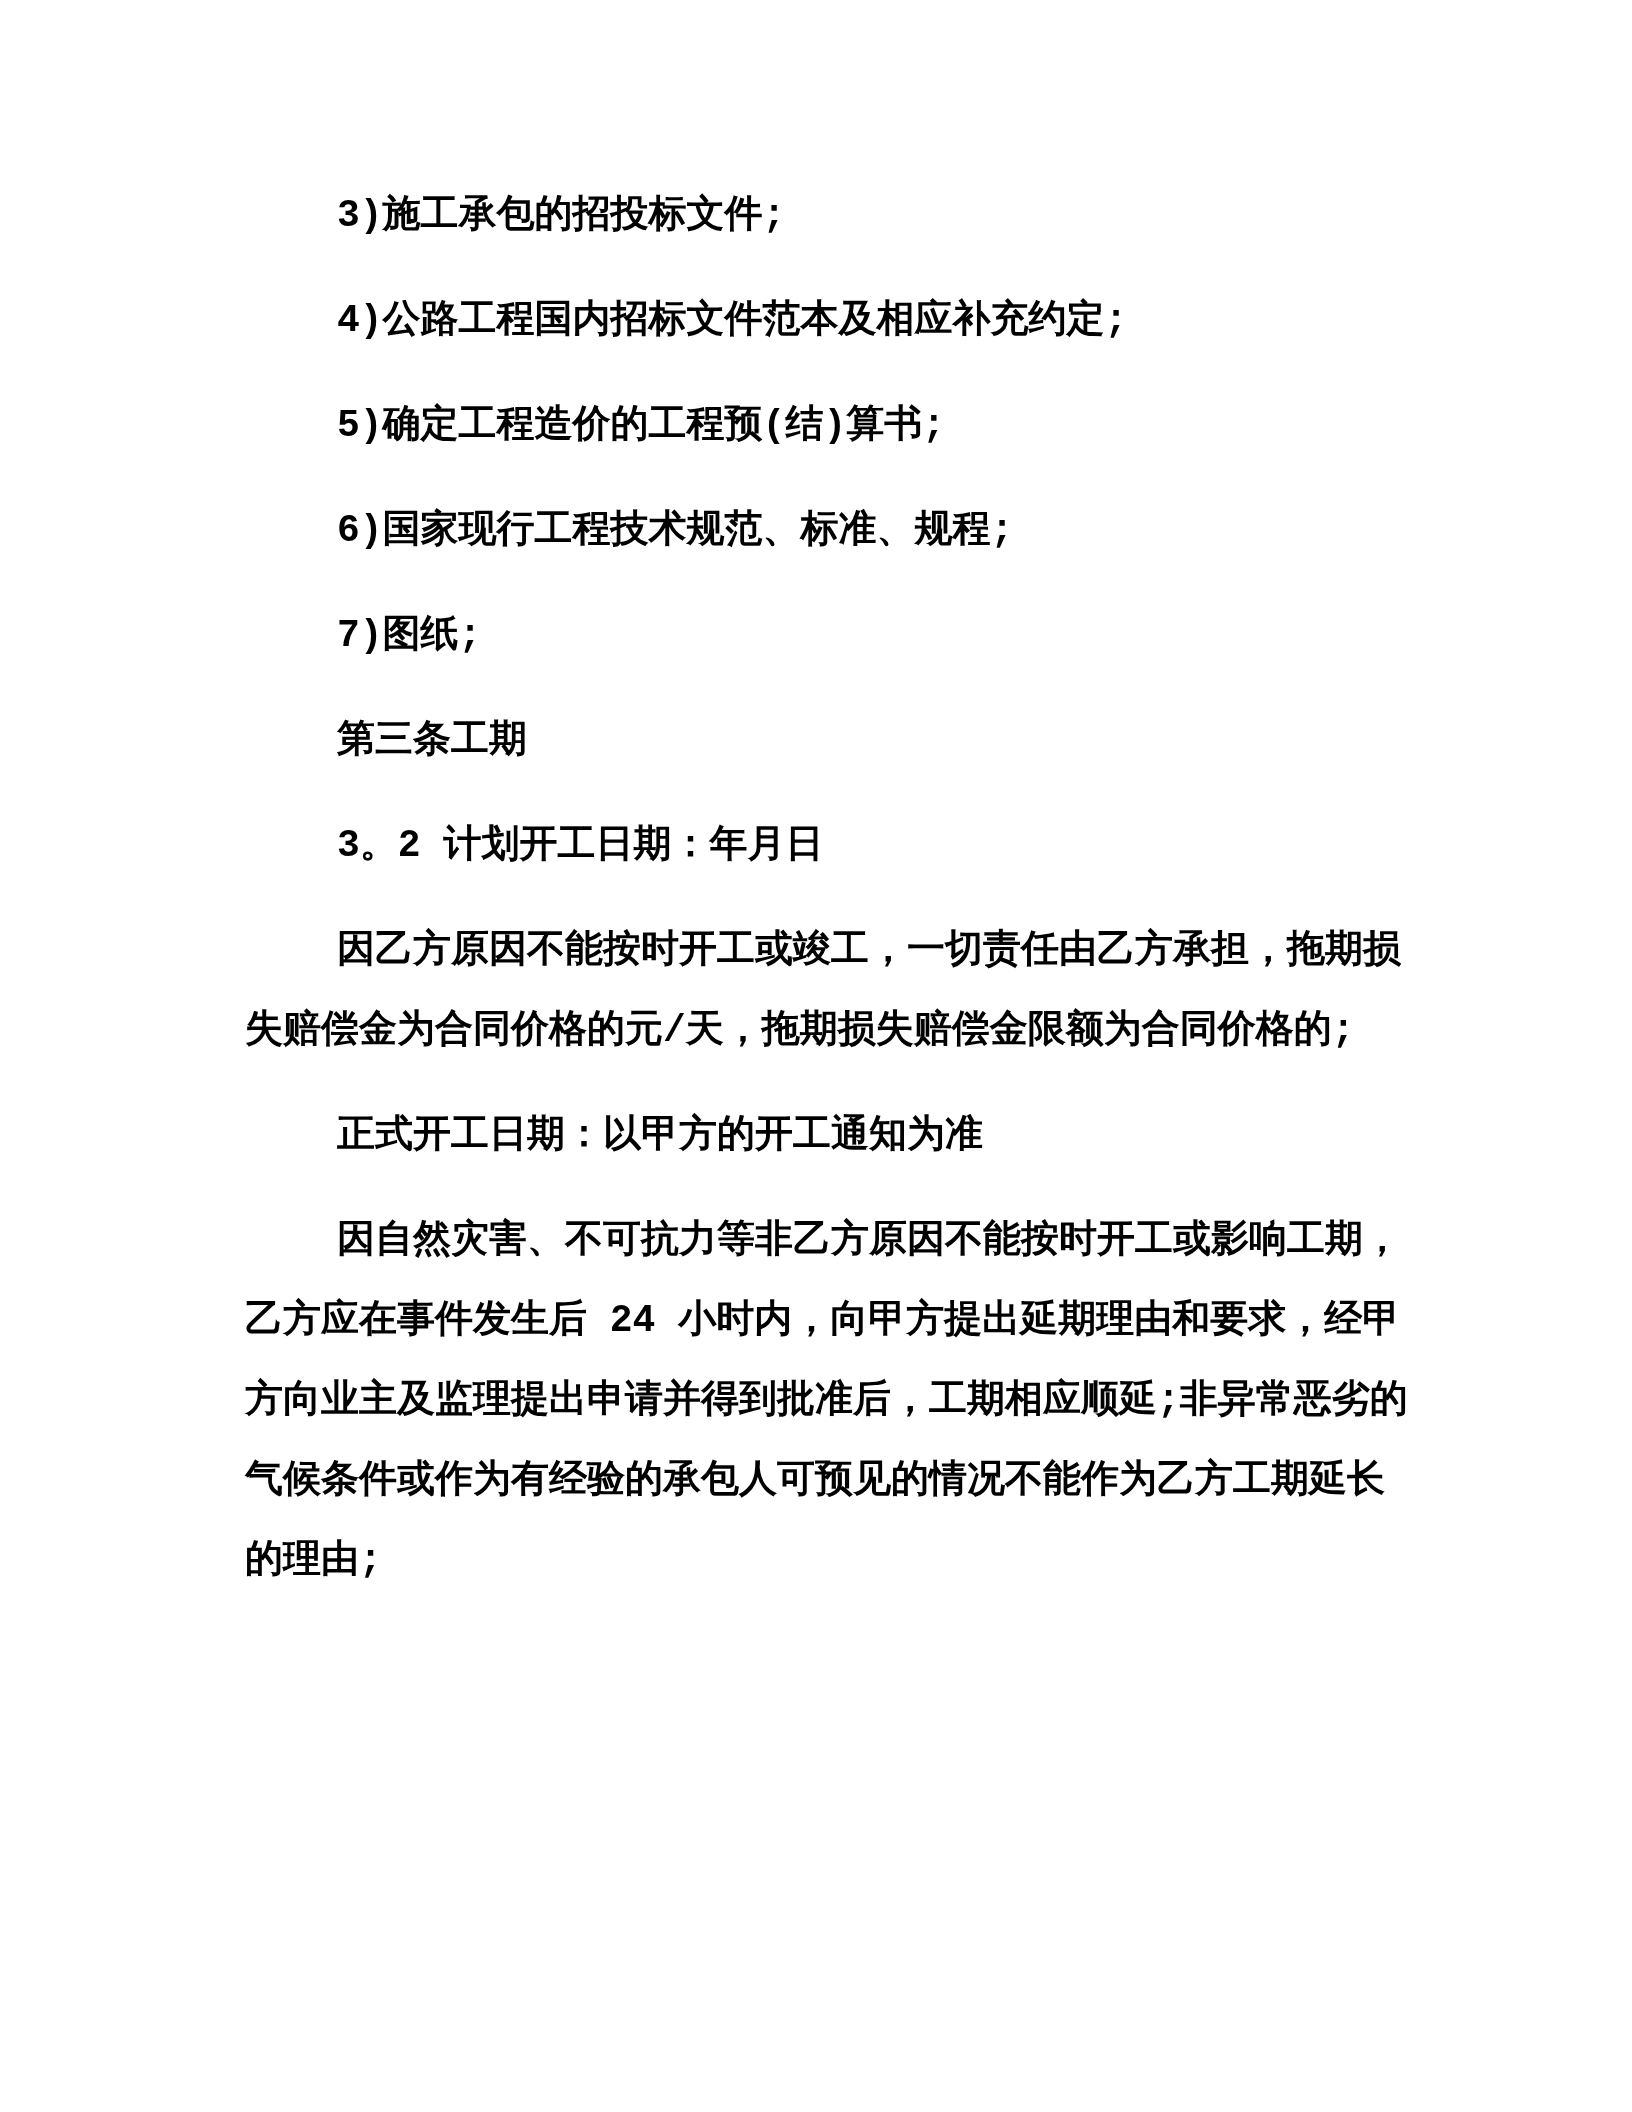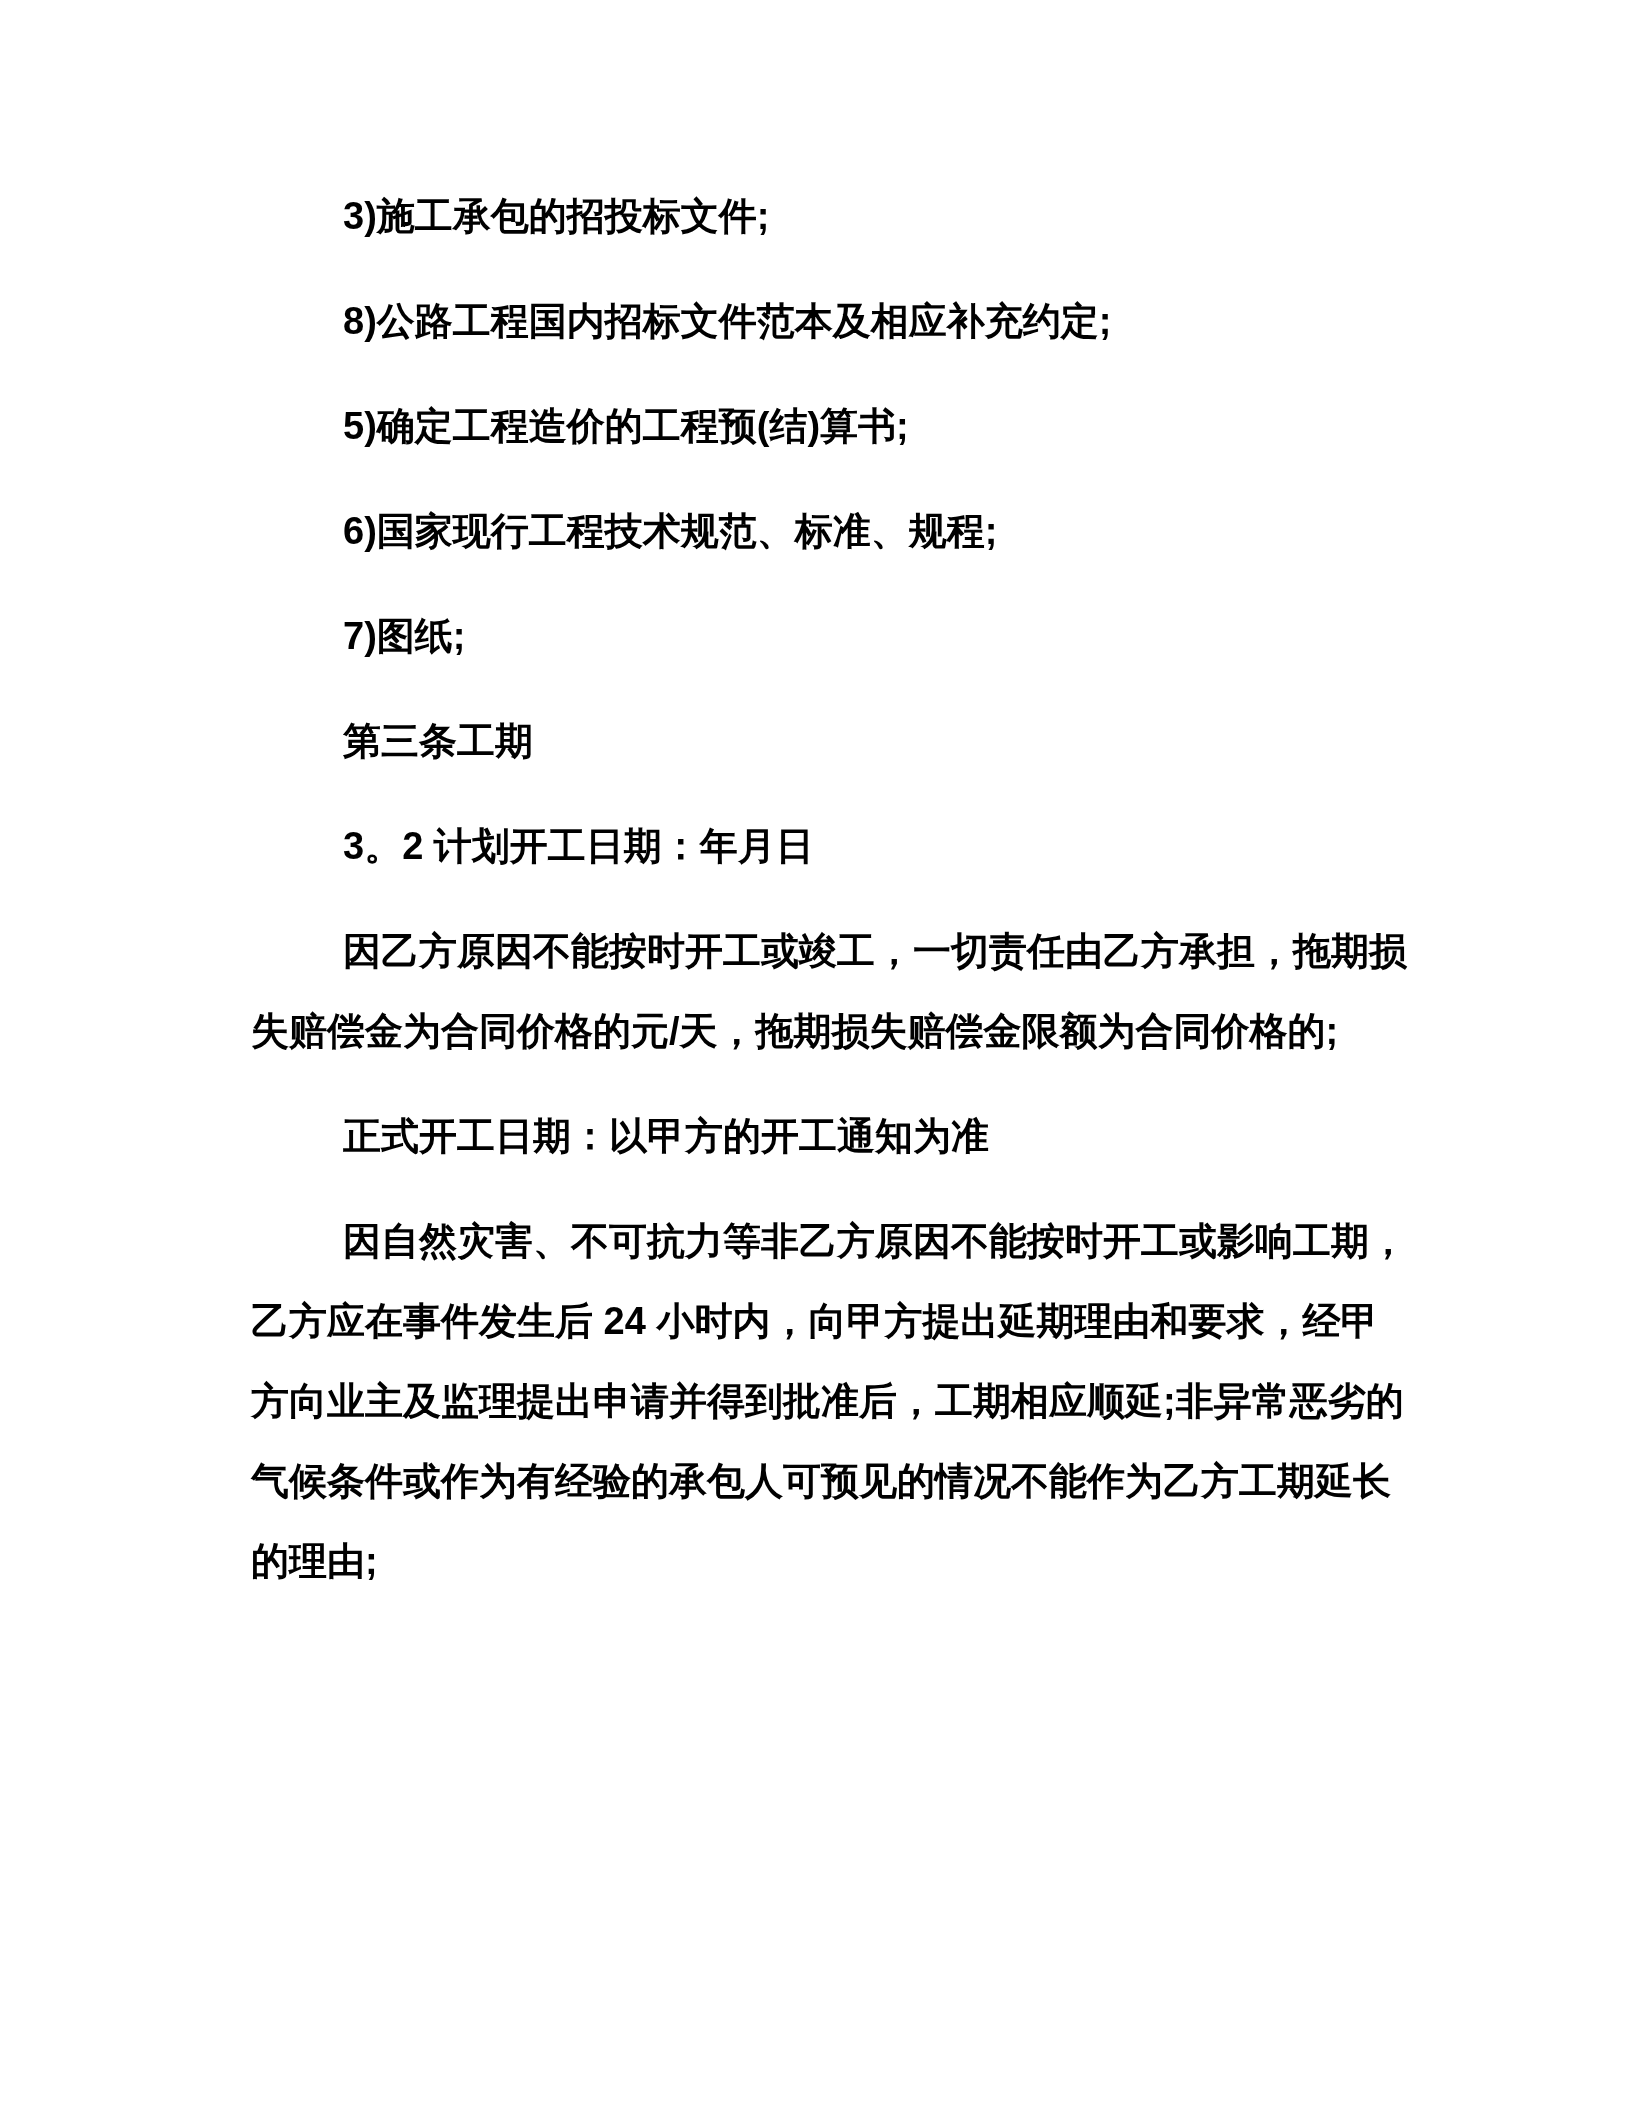--- a/index.html
+++ b/index.html
@@ -29,32 +29,33 @@
     width: 1180px;
     color: #000000;
     font-size: 38px;
     line-height: 80px;
     font-weight: 700;
     letter-spacing: 0;
     text-align: left;
     overflow-wrap: break-word;
   }
   .doc-body p {
-    margin: 0 0 25px 16px;
+    margin: 0 0 25px 10px;
     padding: 0;
     text-indent: 92px;
+    font-family: Liberation Mono, monospace;
   }
 </style>
 </head>
 <body>
 
 <div class="doc-page">
   <div class="doc-body">
     <p>3)施工承包的招投标文件;</p>
-    <p>8)公路工程国内招标文件范本及相应补充约定;</p>
+    <p>4)公路工程国内招标文件范本及相应补充约定;</p>
     <p>5)确定工程造价的工程预(结)算书;</p>
     <p>6)国家现行工程技术规范、标准、规程;</p>
     <p>7)图纸;</p>
     <p>第三条工期</p>
     <p>3。2 计划开工日期：年月日</p>
     <p>因乙方原因不能按时开工或竣工，一切责任由乙方承担，拖期损失赔偿金为合同价格的元/天，拖期损失赔偿金限额为合同价格的;</p>
     <p>正式开工日期：以甲方的开工通知为准</p>
     <p>因自然灾害、不可抗力等非乙方原因不能按时开工或影响工期，乙方应在事件发生后 24 小时内，向甲方提出延期理由和要求，经甲方向业主及监理提出申请并得到批准后，工期相应顺延;非异常恶劣的气候条件或作为有经验的承包人可预见的情况不能作为乙方工期延长的理由;</p>
   </div>
 </div>

